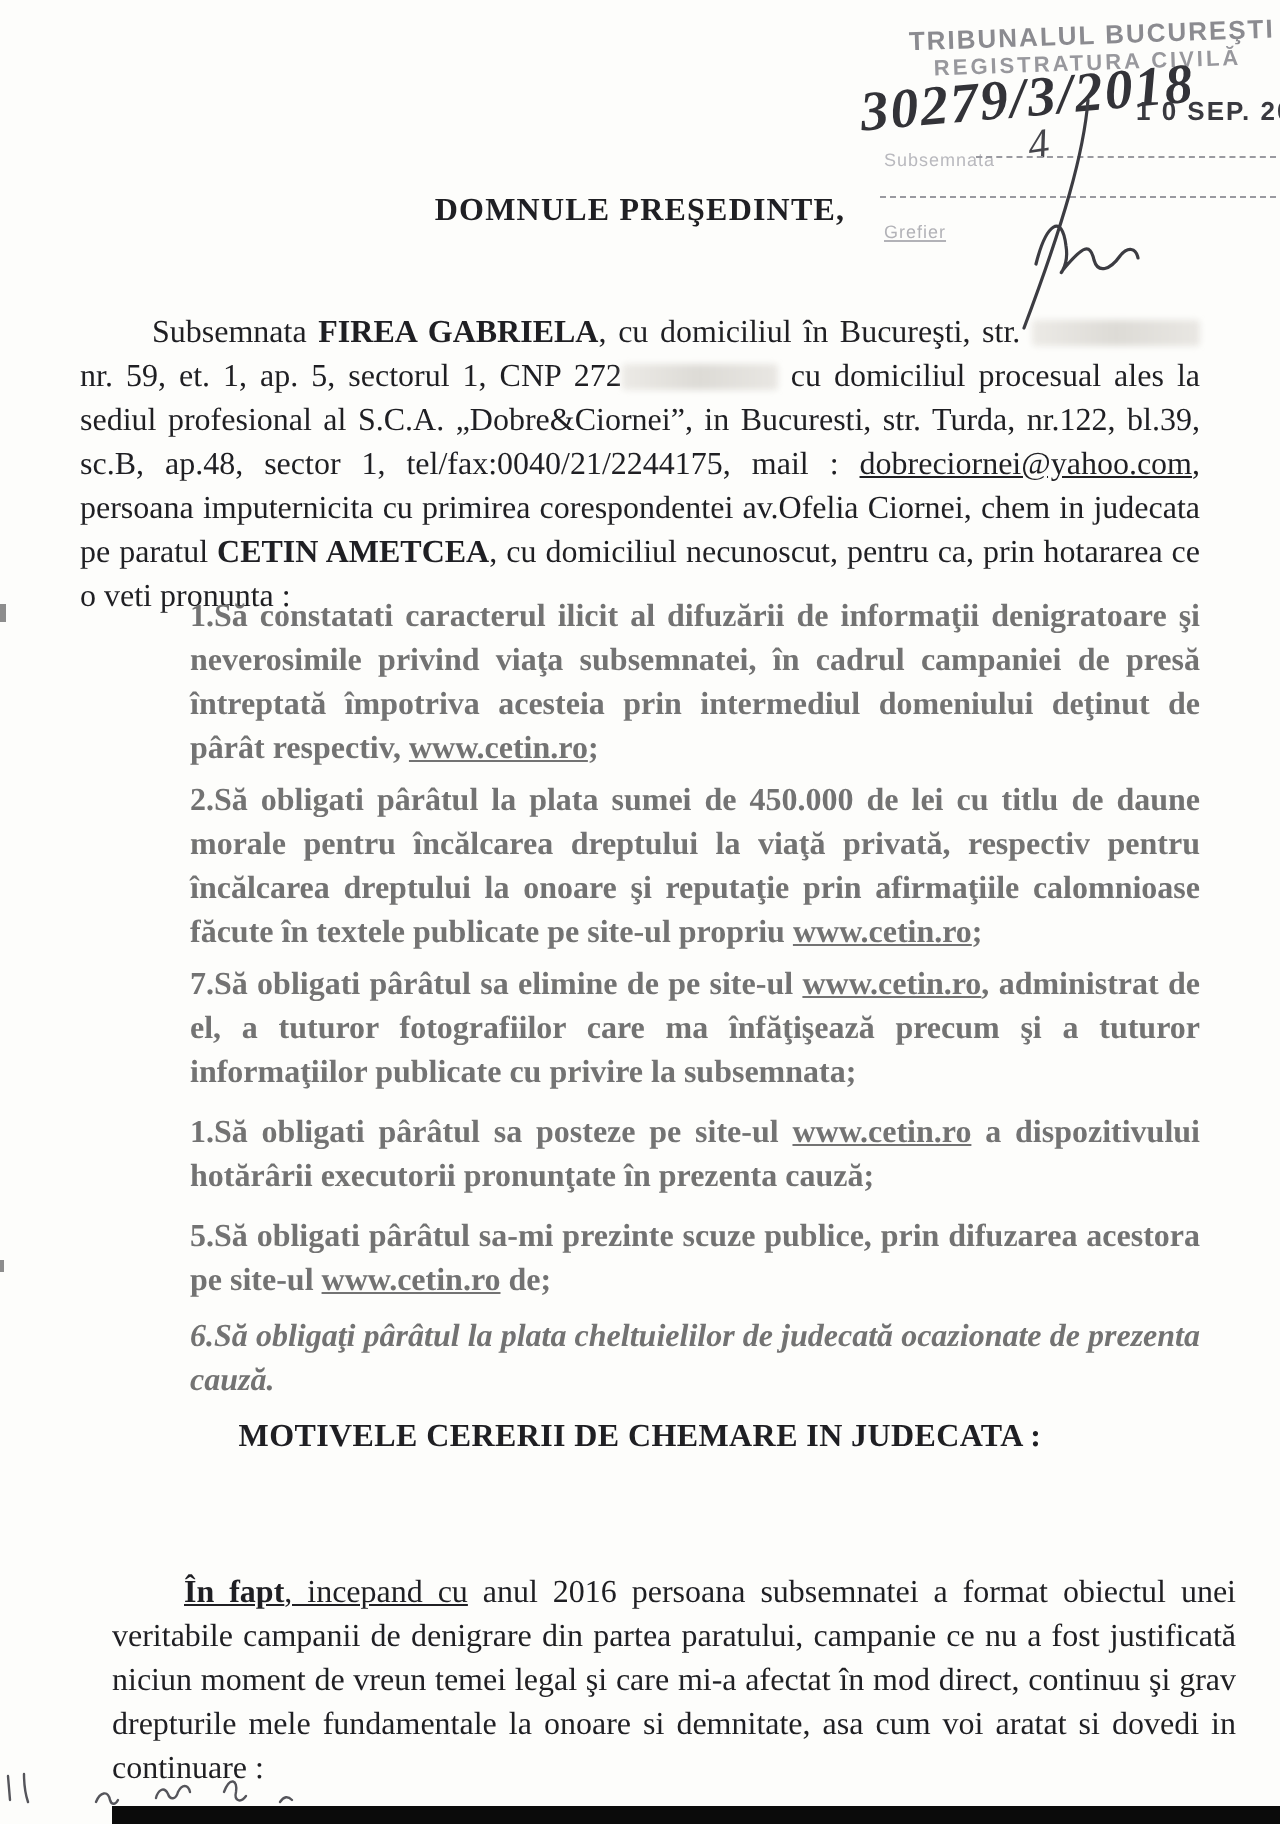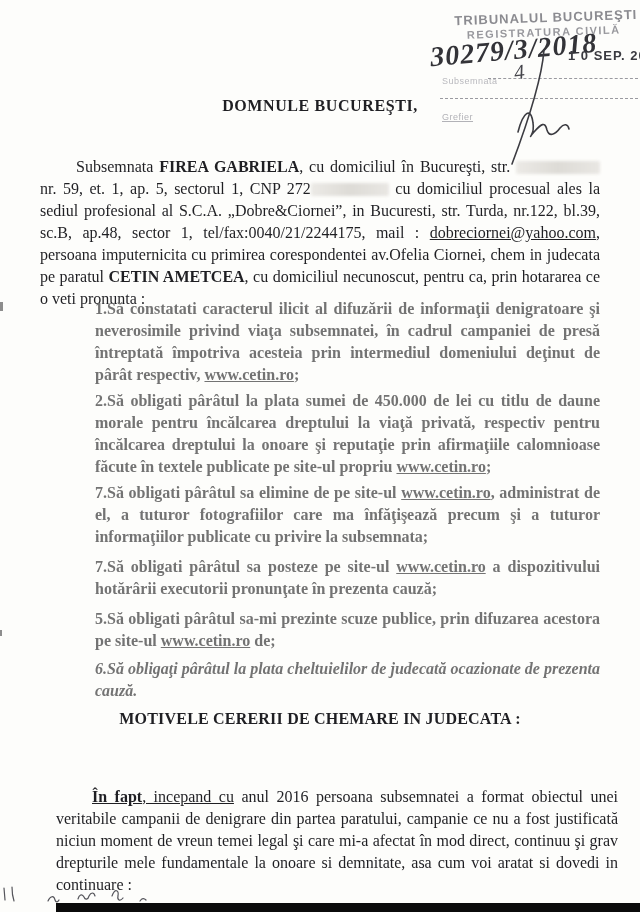--- a/index.html
+++ b/index.html
@@ -121,31 +121,31 @@
       <span class="clerk-label">Grefier</span>
     </div>
     <svg class="signature-svg" width="160" height="130" viewBox="0 0 160 130">
       <g fill="none" stroke="#3c3c42" stroke-width="1.6" stroke-linecap="round">
         <path d="M84 14 C 82 40, 72 75, 52 128"></path>
         <path d="M58 96 c 5 -20, 13 -26, 15 -9 c 2 12, -7 18, 1 9 c 7 -8, 11 -11, 13 -2 c 2 7, 8 5, 13 -2 c 4 -5, 8 -4, 9 1"></path>
       </g>
     </svg>
   </div>
 
-  <h1 class="doc-title">DOMNULE BUCUREŞTI,</h1>
+  <h1 class="doc-title">DOMNULE PREŞEDINTE,</h1>
 
   <p class="para intro"><span>Subsemnata </span><span class="b">FIREA GABRIELA</span><span>, cu domiciliul în Bucureşti, str. </span><span class="redact r1"></span><span> nr. 59, et. 1, ap. 5, sectorul 1, CNP 272</span><span class="redact r2"></span><span> cu domiciliul procesual ales la sediul profesional al S.C.A. „Dobre&amp;Ciornei”, in Bucuresti, str. Turda, nr.122, bl.39, sc.B, ap.48, sector 1, tel/fax:0040/21/2244175, mail : </span><span class="u">dobreciornei@yahoo.com</span><span>, persoana imputernicita cu primirea corespondentei av.Ofelia Ciornei, chem in judecata pe paratul </span><span class="b">CETIN AMETCEA</span><span>, cu domiciliul necunoscut,  pentru ca, prin hotararea ce o veti pronunta :</span></p>
 
   <p class="para claim claim1"><span>1.Să constatati  caracterul ilicit al difuzării de informaţii denigratoare şi neverosimile privind viaţa subsemnatei, în cadrul campaniei de presă întreptată împotriva acesteia prin intermediul domeniului deţinut de pârât respectiv, </span><span class="u">www.cetin.ro</span><span>;</span></p>
 
   <p class="para claim claim2"><span>2.Să obligati pârâtul la plata sumei de 450.000 de lei cu titlu de daune morale pentru încălcarea dreptului la viaţă privată, respectiv pentru încălcarea dreptului la onoare şi reputaţie prin afirmaţiile calomnioase făcute în textele publicate pe site-ul propriu </span><span class="u">www.cetin.ro</span><span>;</span></p>
 
   <p class="para claim claim3"><span>7.Să obligati pârâtul sa elimine de pe site-ul </span><span class="u">www.cetin.ro</span><span>,  administrat de el, a tuturor fotografiilor care ma înfăţişează  precum şi a tuturor informaţiilor publicate cu privire la subsemnata;</span></p>
 
-  <p class="para claim claim4"><span>7.Să  obligati pârâtul sa  posteze pe site-ul </span><span class="u">www.cetin.ro</span><span> a dispozitivului hotărârii executorii pronunţate în prezenta cauză;</span></p>
+  <p class="para claim claim4"><span>1.Să  obligati pârâtul sa  posteze pe site-ul </span><span class="u">www.cetin.ro</span><span> a dispozitivului hotărârii executorii pronunţate în prezenta cauză;</span></p>
 
   <p class="para claim claim5"><span>5.Să  obligati pârâtul sa-mi  prezinte scuze publice, prin difuzarea acestora pe site-ul </span><span class="u">www.cetin.ro</span><span> de;</span></p>
 
   <p class="para claim claim6"><span>6.Să obligaţi pârâtul la plata cheltuielilor de judecată ocazionate de prezenta cauză.</span></p>
 
   <h2 class="motives-heading">MOTIVELE CERERII DE CHEMARE IN JUDECATA :</h2>
 
   <p class="para fapt"><span class="b u">În fapt</span><span class="u">, incepand cu</span><span>  anul 2016 persoana subsemnatei a format obiectul unei veritabile campanii de denigrare din partea paratului, campanie ce nu a fost justificată niciun moment de vreun temei legal şi care mi-a afectat  în mod direct, continuu şi grav drepturile mele fundamentale la onoare si demnitate, asa cum voi aratat si dovedi in continuare :</span></p>
 
 

